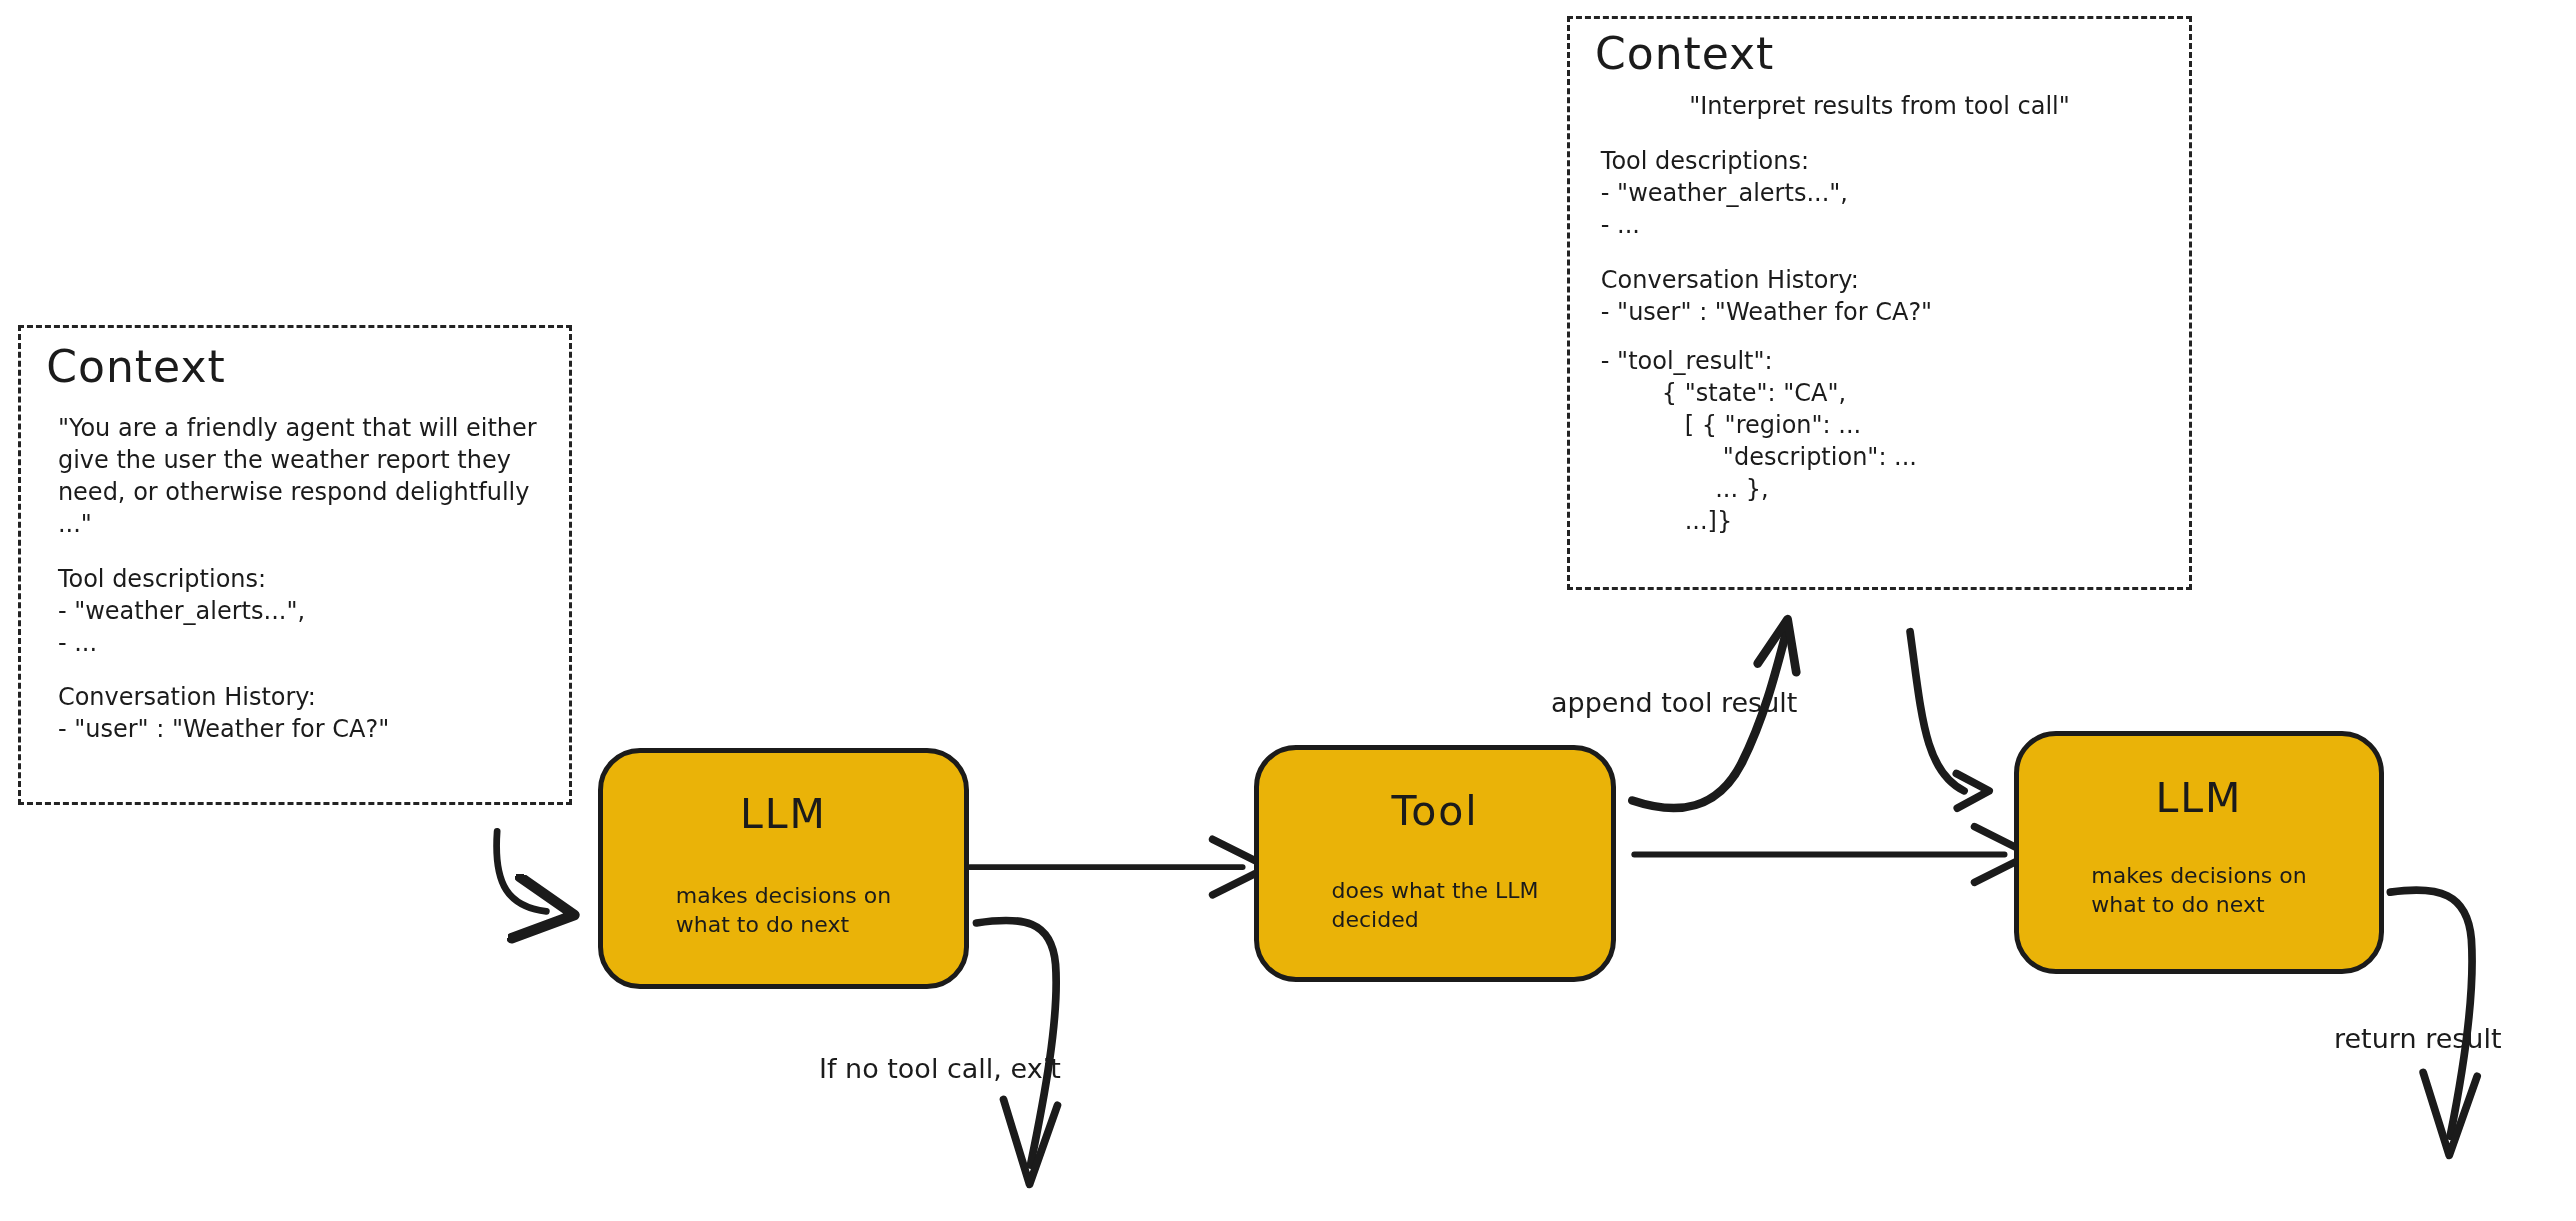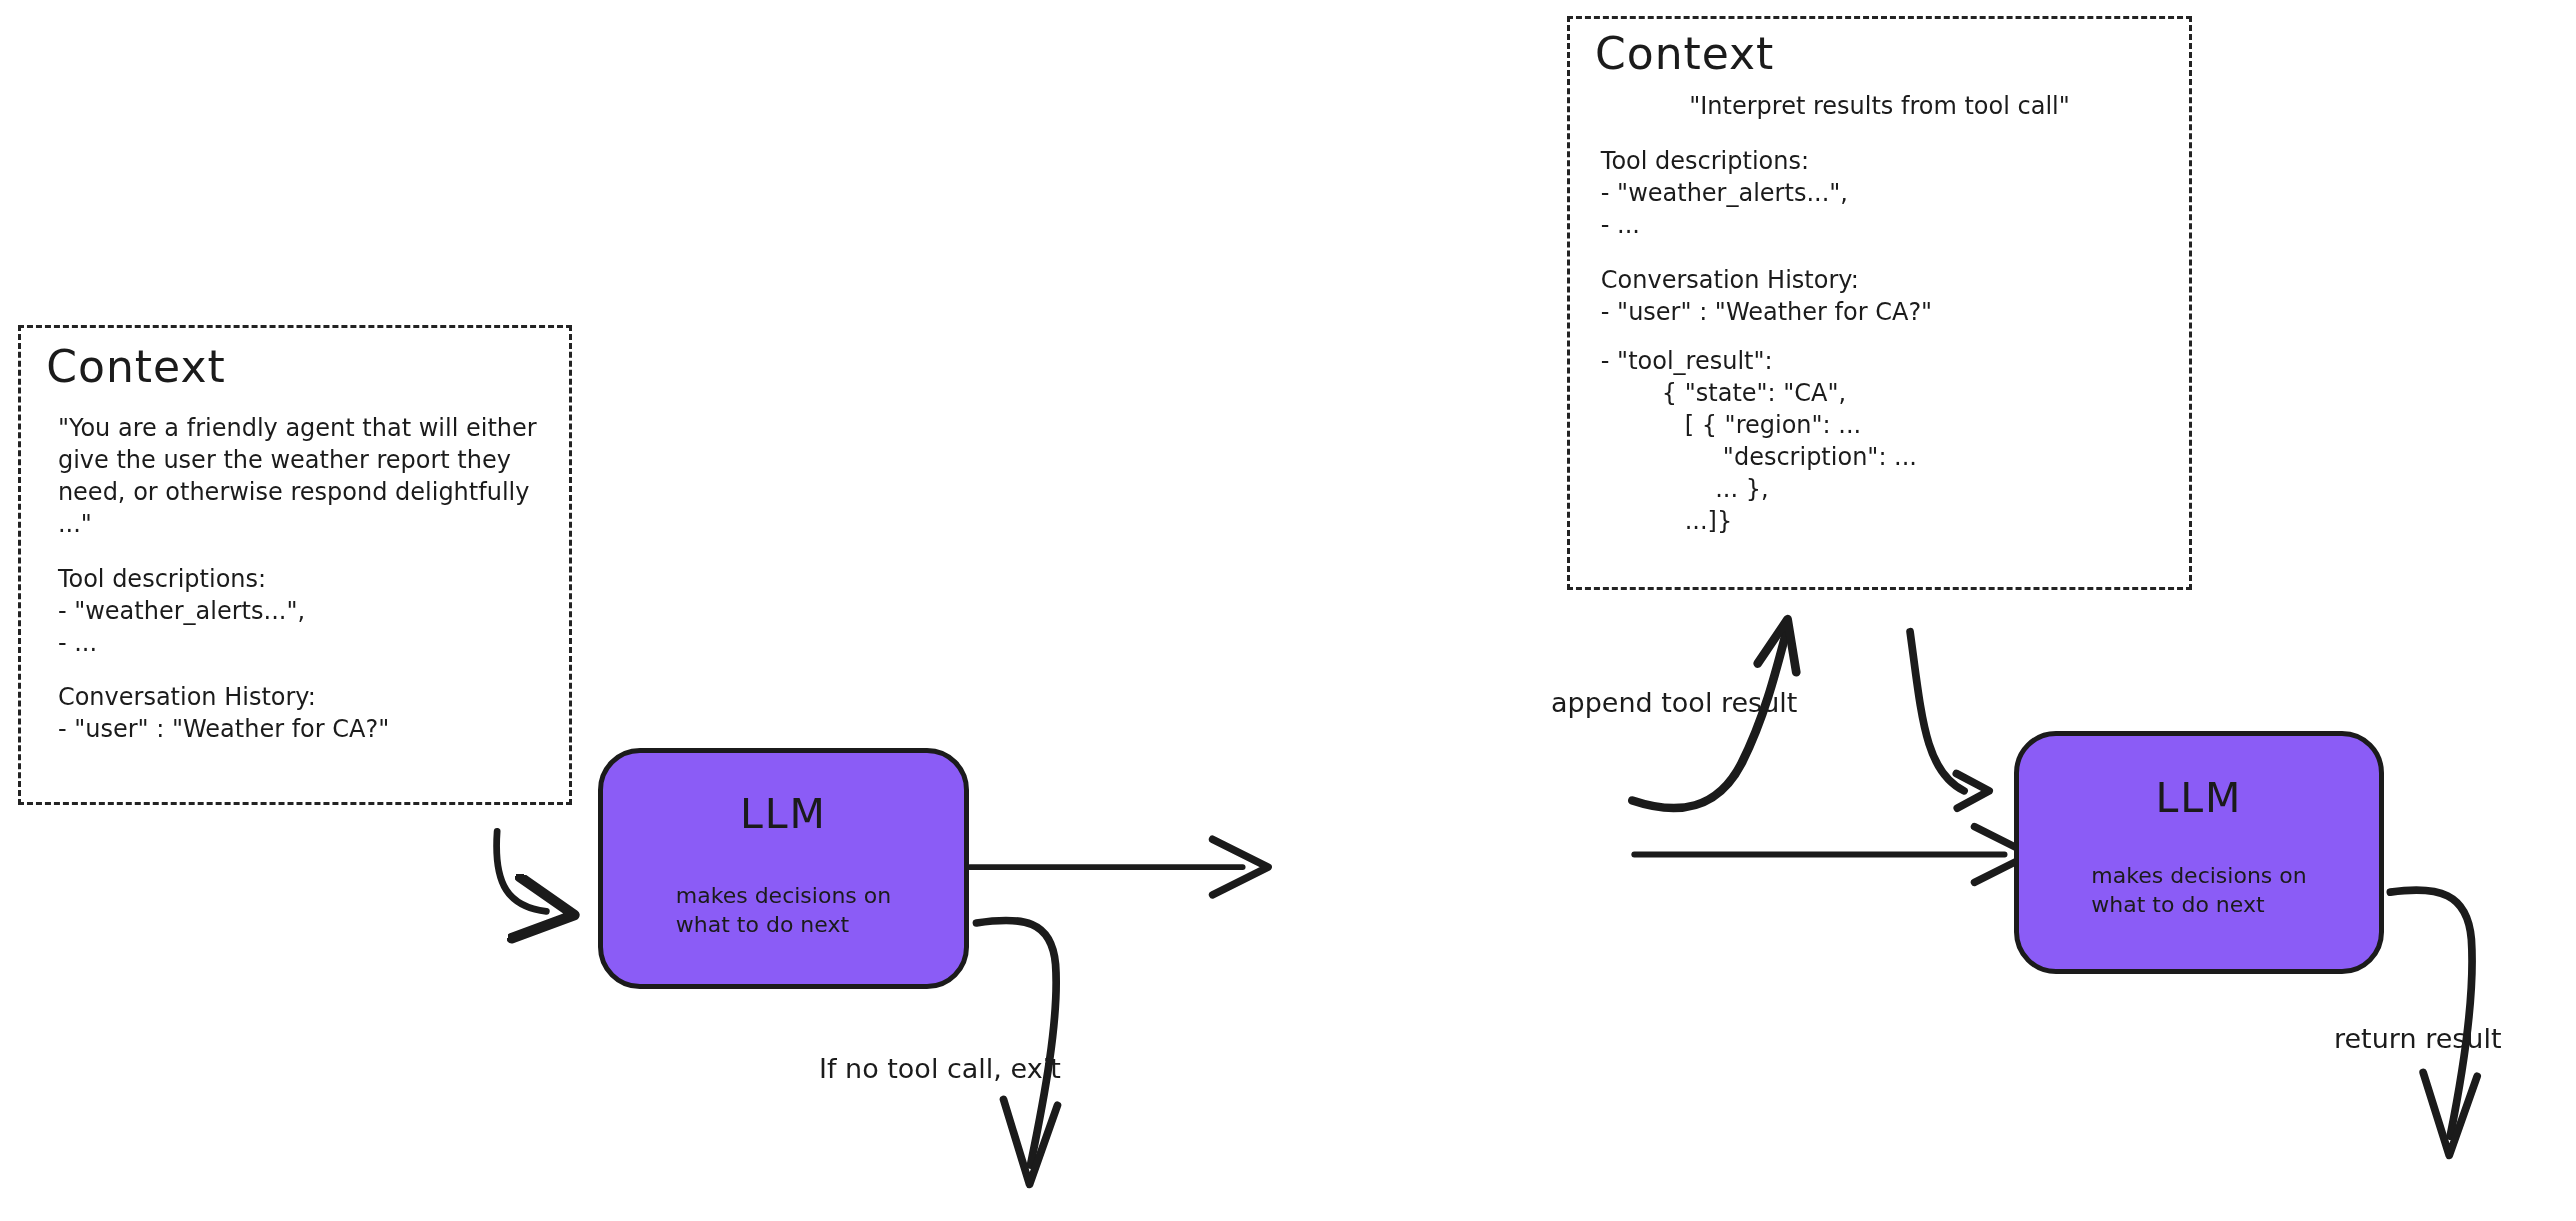--- a/index.html
+++ b/index.html
@@ -51,21 +51,21 @@
   }
   .para-gap { height: 23px; }
   .para-gap-sm { height: 17.4px; }
 
   
   .node-box {
     position: absolute;
     border: 5.8px solid #1b1b1b;
     border-radius: 42px;
     box-sizing: border-box;
-    background: #8b5cf6;
+    background: #eab308;
     display: flex;
     flex-direction: column;
     align-items: center;
   }
   .node-title {
     font-size: 41px;
     letter-spacing: 1.9px;
     color: #1b1b1b;
     line-height: 1;
   }
@@ -169,20 +169,25 @@
                ... },
            ...]}</div>
   </div>
 
   <div class="node-box" style="left:598px; top:748px; width:371px; height:241px; padding-top:41px;">
     <div class="node-title">LLM</div>
     <div class="node-sub" style="margin-top:46px;">makes decisions on
 what to do next</div>
   </div>
 
+  <div class="node-box" style="left:1254px; top:745px; width:362px; height:237px; padding-top:41px;">
+    <div class="node-title">Tool</div>
+    <div class="node-sub" style="margin-top:44px;">does what the LLM
+decided</div>
+  </div>
 
   <div class="node-box" style="left:2014px; top:731px; width:370px; height:243px; padding-top:42px;">
     <div class="node-title">LLM</div>
     <div class="node-sub" style="margin-top:42px;">makes decisions on
 what to do next</div>
   </div>
 
   <div class="edge-label" style="left:1551px; top:689px;">append tool result</div>
 
   <div class="edge-label" style="left:819px; top:1055px;text-align:center;">If no tool call, exit</div>

